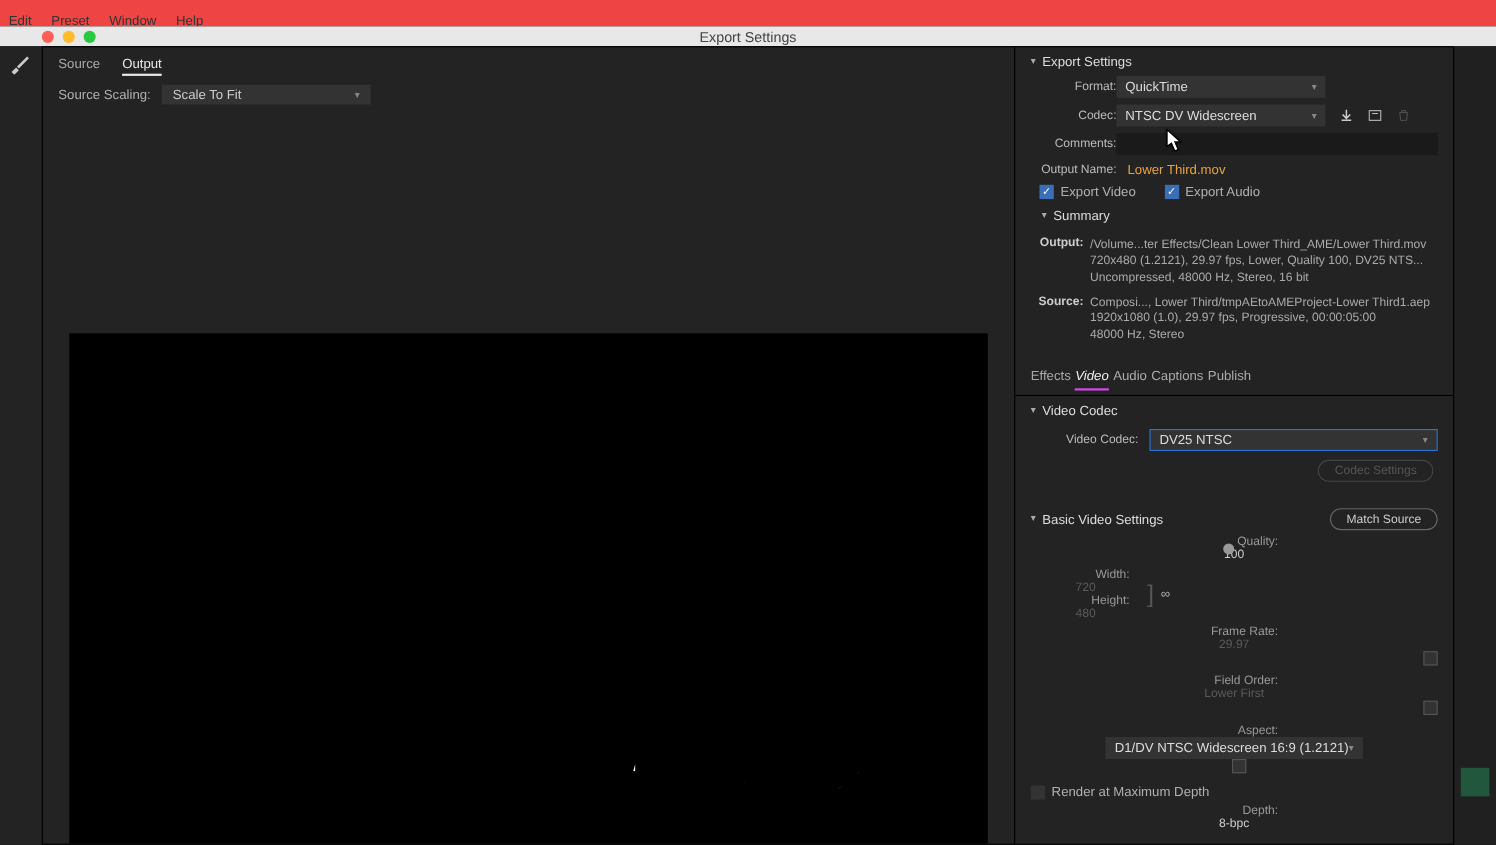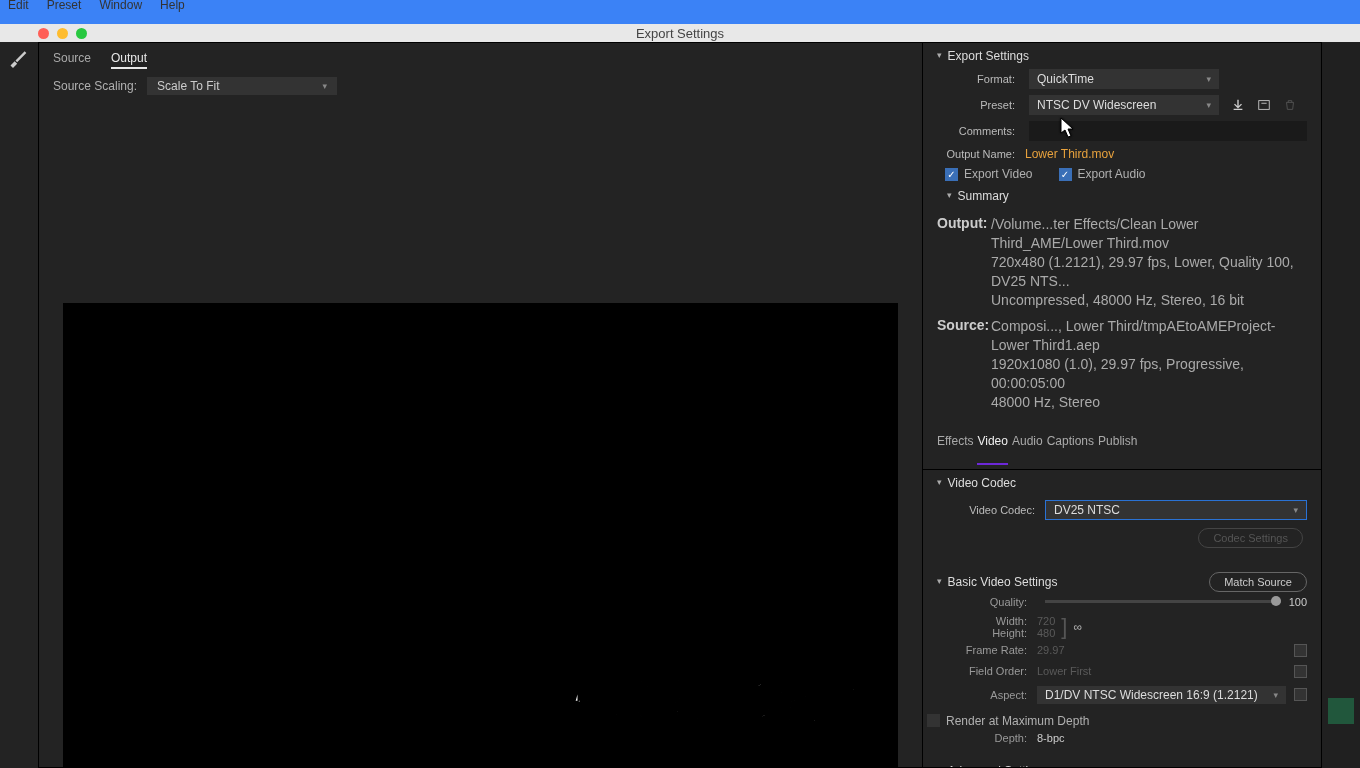--- a/index.html
+++ b/index.html
@@ -1,18 +1,18 @@
 <!DOCTYPE html>
 <html><head>
 <meta charset="utf-8">
 <style>
 * { margin: 0; padding: 0; box-sizing: border-box; font-family: -apple-system, "Helvetica Neue", Arial, sans-serif; }
 html, body { width: 1360px; height: 768px; overflow: hidden; background: #1a1a1a; color: #b0b0b0; font-size: 12px; }
 
-.menubar { height: 22px; background: #3b82f6; display: flex; align-items: flex-end; padding: 12px 8px; gap: 18px; color: #333; }
+.menubar { height: 22px; background: #ef4444; display: flex; align-items: flex-start; padding: 12px 8px; gap: 18px; color: #333; }
 .menubar .item { cursor: default; }
 
 .dialog-title { height: 20px; background: #e8e8e8; text-align: center; line-height: 20px; color: #444; font-size: 13px; position: relative; }
 .traffic { position: absolute; left: 38px; top: 4px; display: flex; gap: 8px; }
 .tl { width: 11px; height: 11px; border-radius: 50%; }
 .tl.close { background: #ff5f57; }
 .tl.min   { background: #febc2e; }
 .tl.max   { background: #28c840; }
 
 .below { position: absolute; left: 0; top: 42px; right: 0; bottom: 0; background: #1a1a1a; }
@@ -34,51 +34,51 @@
 
 .preview-area { flex: 1; position: relative; }
 .preview { position: absolute; left: 24px; right: 24px; top: 200px; bottom: 0; background: #000; }
 .subtitle { position: absolute; right: 22px; bottom: 36px; font-size: 42px; font-weight: 800; color: #fff; -webkit-text-stroke: 2px #000; letter-spacing: 2px; text-shadow: 2px 2px 0 #000; }
 
 .section { padding: 6px 14px 2px; }
 .section-head { display: flex; align-items: center; gap: 6px; color: #ddd; margin-bottom: 6px; }
 .twist { font-size: 9px; color: #aaa; transform: translateY(-1px); }
 
 .form-row { display: flex; align-items: center; margin-bottom: 6px; }
-.form-row .lbl { width: 78px; text-align: right; color: #bbb; margin-right: 14px; font-size: 11px; }
+.form-row .lbl { width: 78px; text-align: right; color: #bbb; margin-right: 0; font-size: 11px; }
 .form-row .wide-lbl { width: 88px; text-align: right; color: #bbb; margin-right: 10px; font-size: 11px; }
 .dd { background: #333; padding: 3px 8px; flex: 0 0 190px; display: flex; justify-content: space-between; align-items: center; color: #ddd; height: 20px; }
 .dd.full { flex: 1; text-align: center; }
 .inputline { background: #1a1a1a; flex: 1; height: 20px; }
 
 .icons-after { display: flex; gap: 8px; margin-left: 10px; }
 .icon-btn { width: 18px; height: 18px; display: flex; align-items: center; justify-content: center; color: #ccc; }
 .icon-btn.dim { color: #555; }
 
 .link-text { color: #e8a23d; cursor: pointer; }
 
 .chk-row { display: flex; align-items: center; gap: 6px; margin-left: 4px; margin-bottom: 2px; }
 .chk { width: 13px; height: 13px; background: #3a6fb7; display: inline-flex; align-items: center; justify-content: center; color: #fff; font-size: 10px; }
 .chk.empty { background: #333; }
 
-.summary-block { padding: 4px 14px 10px; font-size: 14px; }
+.summary-block { padding: 4px 14px 10px; font-size: 11px; }
 .summary-block .sum-row { display: flex; margin-bottom: 4px; }
 .summary-block .sum-lbl { width: 48px; color: #ccc; font-weight: bold; text-align: right; margin-right: 6px; }
 .summary-block .sum-txt { flex: 1; color: #aaa; line-height: 1.35; }
 
 .inner-tabs { display: flex; gap: 4px; padding: 8px 14px 4px; border-bottom: 1px solid #000; }
 .inner-tab { color: #aaa; cursor: pointer; }
-.inner-tab.active { color: #eee; border-bottom: 2px solid #6d28d9; padding-bottom: 15px; }
+.inner-tab.active { color: #eee; border-bottom: 2px solid #d946ef; padding-bottom: 5px; font-style: italic; }
 
 .codec-sel { border: 1px solid #2a72d4; background: #333; color: #ddd; }
 
 .btn-out { background: transparent; border: 1px solid #666; border-radius: 12px; padding: 3px 14px; color: #ccc; font-size: 11px; }
 .btn-out.dim { color: #555; border-color: #444; }
 
-.bv-row { display: flex; align-items: center; padding: 2px 14px 6px; }
+.bv-row { display: flex; align-items: center; padding: 2px 14px 6px; flex-direction: column; }
 .bv-row .lbl2 { width: 90px; text-align: right; color: #999; font-size: 11px; margin-right: 10px; }
 .bv-row .val-dim { color: #5a5a5a; font-size: 11px; }
 .bv-row .val { color: #ccc; font-size: 11px; }
 .bv-row .end-chk { margin-left: auto; width: 13px; height: 13px; background: #333; border: 1px solid #555; }
 
 .slider-track { flex: 1; height: 3px; background: #444; position: relative; margin: 0 8px; }
 .slider-thumb { position: absolute; right: 0; top: -4px; width: 10px; height: 10px; border-radius: 50%; background: #999; }
 
 .bracket { color: #555; font-size: 22px; margin: 0 6px; }
 
@@ -148,21 +148,21 @@
           <span>Export Settings</span>
         </div>
         <div class="form-row">
           <span class="lbl">Format:</span>
           <div class="dd">
             <span>QuickTime</span>
             <span class="chev">▾</span>
           </div>
         </div>
         <div class="form-row">
-          <span class="lbl">Preset:</span>
+          <span class="lbl">Codec:</span>
           <div class="dd">
             <span>NTSC DV Widescreen</span>
             <span class="chev">▾</span>
           </div>
           <div class="icons-after">
             <span class="icon-btn">
               <svg viewBox="0 0 16 16" width="14" height="14">
                   <path d="M8 2 L8 10 M4 7 L8 11 L12 7 M3 13 L13 13" stroke="#ccc" stroke-width="1.6" fill="none"></path>
                 </svg>
             </span>
@@ -292,21 +292,21 @@
       </div>
       <div class="bv-row">
         <span class="lbl2">Aspect:</span>
         <div class="dd full" style="height:18px;">
           <span>D1/DV NTSC Widescreen 16:9 (1.2121)</span>
           <span class="chev">▾</span>
         </div>
         <span class="end-chk" style="margin-left:8px;"></span>
       </div>
 
-      <div class="chk-row" style="margin-left:4px; margin-top:4px;">
+      <div class="chk-row" style="margin-left:14px; margin-top:4px;">
         <span class="chk empty"></span>
         <span>Render at Maximum Depth</span>
       </div>
       <div class="bv-row">
         <span class="lbl2">Depth:</span>
         <span class="val">8-bpc</span>
       </div>
 
       <div class="divider"></div>
 

